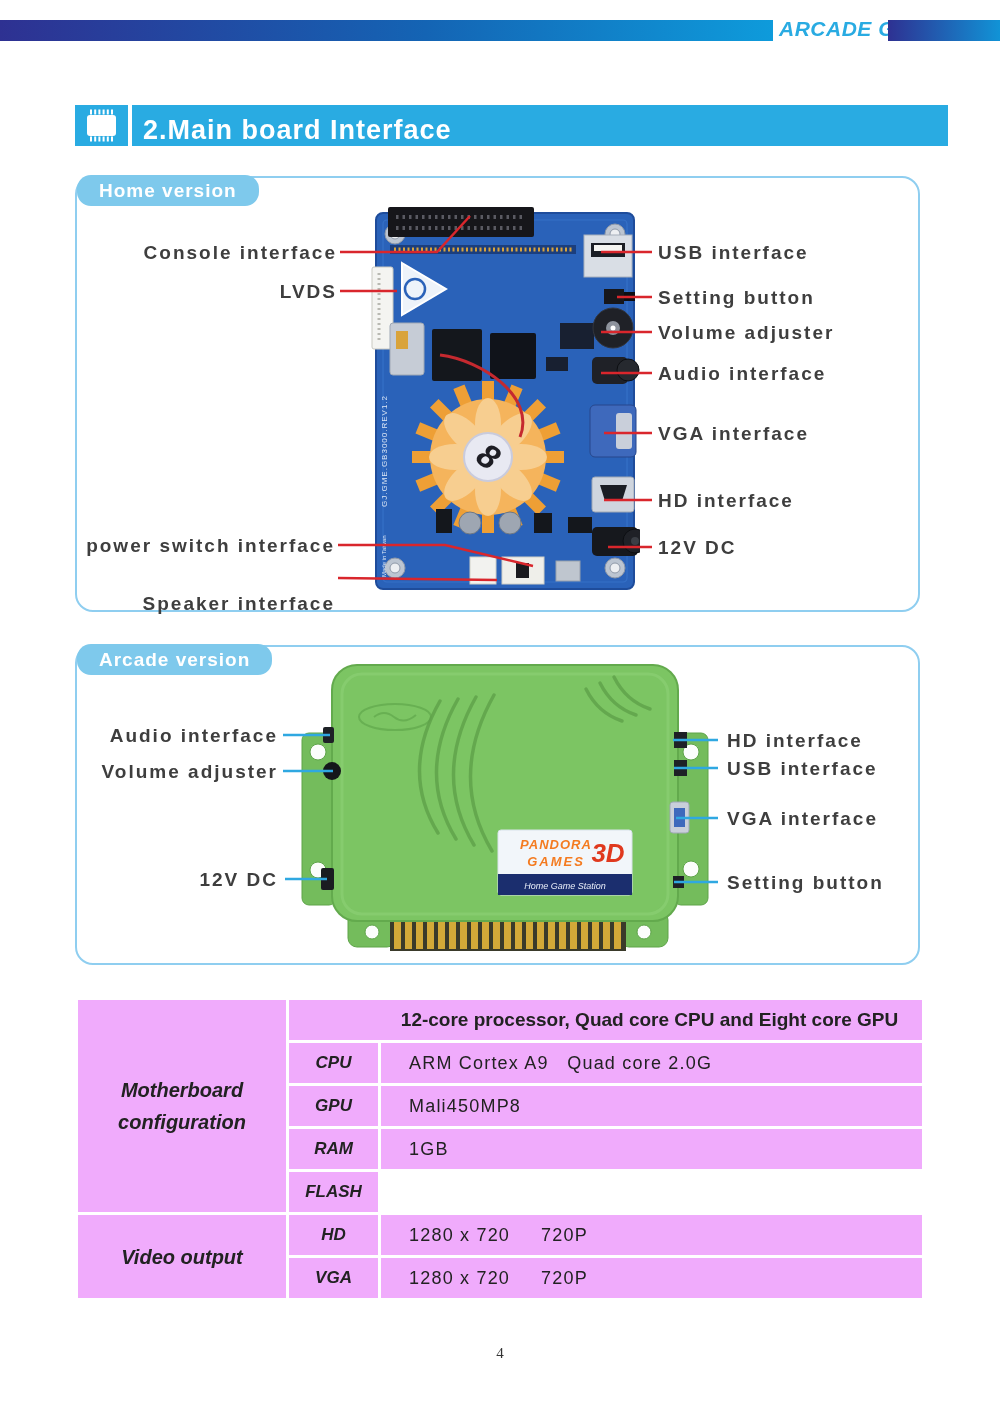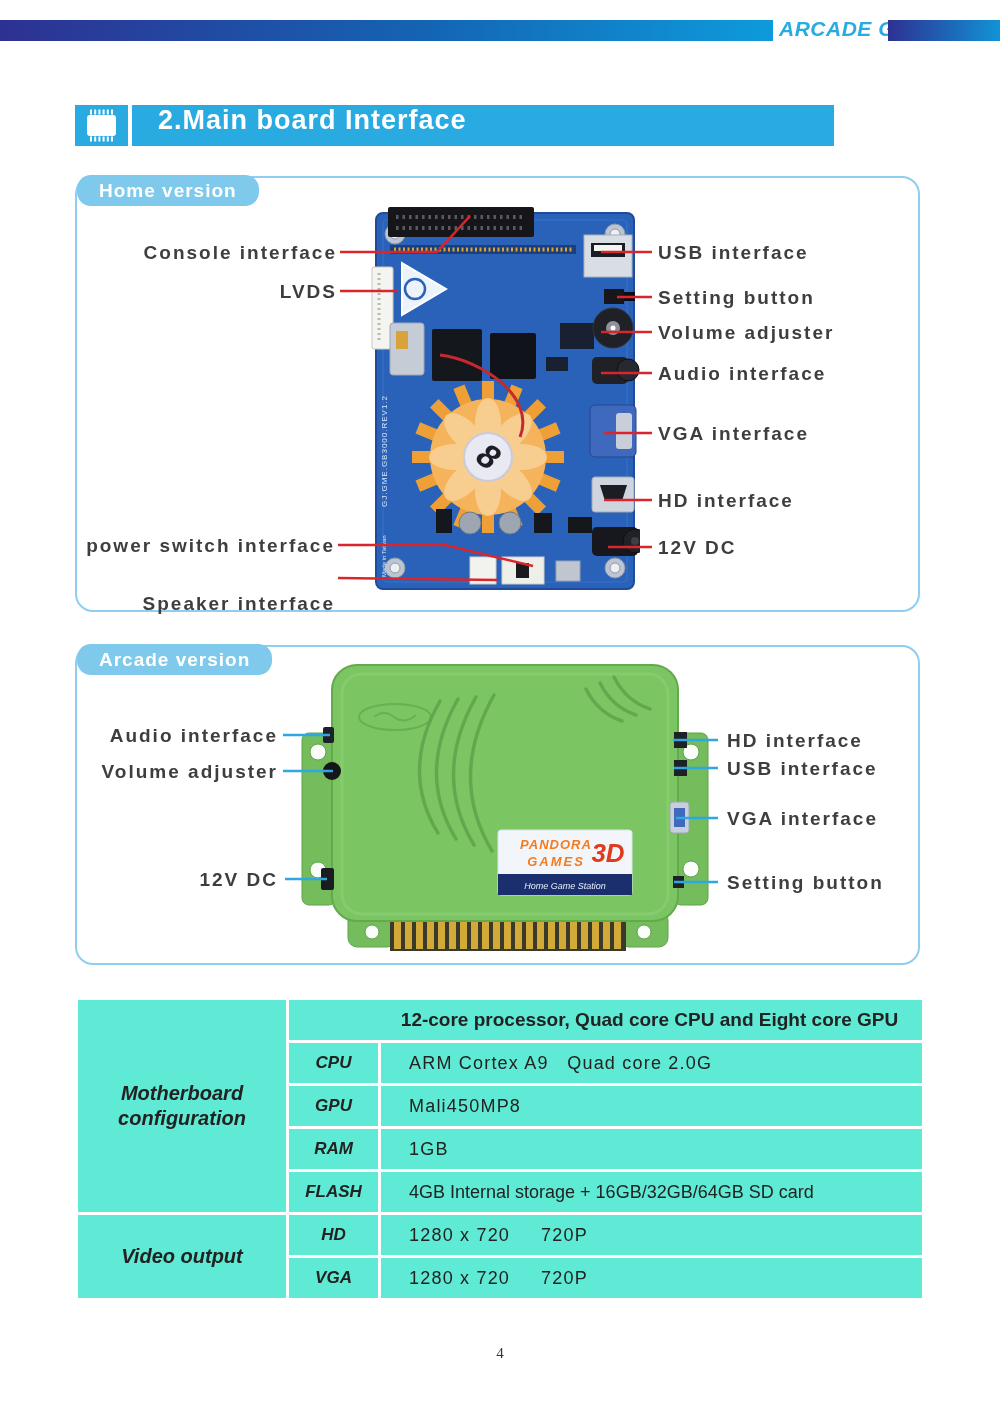--- a/index.html
+++ b/index.html
@@ -11,22 +11,22 @@
   .bar-seg{position:absolute;height:21px;top:20px;}
   .bar-seg.left{left:0;width:773px;background:linear-gradient(to right,#2E3192,#1464B4 55%,#0E9BDB);}
   .bar-seg.right{left:888px;width:112px;background:linear-gradient(to right,#2E3192,#1193D6);}
   .brand{
     position:absolute;left:779px;top:17px;font-size:21px;font-weight:bold;font-style:italic;
     color:#29ABE2;letter-spacing:.5px;white-space:nowrap;
   }
   
   .chip-box{position:absolute;left:75px;top:105px;width:53px;height:41px;}
   .title-bar{
-    position:absolute;left:132px;top:105px;width:702px;height:41px;background:#29ABE2;
-    display:flex;align-items:flex-start;padding-left:26px;box-sizing:border-box;
+    position:absolute;left:132px;top:105px;width:816px;height:41px;background:#29ABE2;
+    display:flex;align-items:flex-end;padding-left:11px;box-sizing:border-box;
   }
   .title-bar .t{font-size:27px;font-weight:bold;color:#ffffff;letter-spacing:1px;}
   
   .panel{position:absolute;left:75px;width:845px;border:2px solid #8FCEF0;border-radius:18px;box-sizing:border-box;background:#ffffff;}
   .panel.home{top:176px;height:436px;}
   .panel.arcade{top:645px;height:320px;}
   .tab{
     position:absolute;height:31px;background:#7EC9EC;border-radius:14px;
     display:flex;align-items:center;padding:0 22px;color:#ffffff;font-weight:bold;font-size:19px;
     letter-spacing:1px;white-space:nowrap;
@@ -39,23 +39,23 @@
     white-space:nowrap;line-height:23px;
   }
   
   #lines{position:absolute;left:0;top:0;pointer-events:none;}
   
   .spec{
     position:absolute;left:78px;top:1000px;width:844px;
     display:grid;grid-template-columns:208px 89px auto;grid-template-rows:repeat(7,40px);
     gap:3px;
   }
-  .spec .cell{background:#5eead4;display:flex;align-items:center;}
+  .spec .cell{background:#f0abfc;display:flex;align-items:center;}
   .cell.group{grid-column:1;justify-content:center;text-align:center;
-    font-size:20px;font-weight:bold;font-style:italic;color:#222;line-height:25px;padding:0 14px;}
+    font-size:20px;font-weight:bold;font-style:italic;color:#222;line-height:32px;padding:0 14px;}
   .cell.g1{grid-row:1/6;}
   .cell.g2{grid-row:6/8;}
   .cell.summary{grid-column:2/4;grid-row:1;justify-content:center;padding-left:88px;
     font-size:19px;font-weight:bold;color:#222;letter-spacing:0;}
   .cell.key{grid-column:2;justify-content:center;font-size:17px;font-weight:bold;font-style:italic;color:#222;}
   .cell.val{grid-column:3;padding-left:28px;font-size:18px;color:#222;letter-spacing:1.2px;white-space:pre;}
   .cell.val.tight{letter-spacing:0;}
   
   .pageno{position:absolute;left:0;top:1345px;width:100%;text-align:center;font-size:15px;color:#333;
     font-family:"Liberation Serif","DejaVu Serif",serif;}
@@ -301,21 +301,20 @@
     <div class="cell group g1">Motherboard configuration</div>
     <div class="cell group g2">Video output</div>
     <div class="cell summary" style="grid-row:1;">12-core processor, Quad core CPU and Eight core GPU</div>
     <div class="cell key" style="grid-row:2;">CPU</div>
     <div class="cell val" style="grid-row:2;">ARM Cortex A9   Quad core 2.0G</div>
     <div class="cell key" style="grid-row:3;">GPU</div>
     <div class="cell val" style="grid-row:3;">Mali450MP8</div>
     <div class="cell key" style="grid-row:4;">RAM</div>
     <div class="cell val" style="grid-row:4;">1GB</div>
     <div class="cell key" style="grid-row:5;">FLASH</div>
-    <div class="cell val tight" style="grid-row:5;">4GB Internal storage + 16GB/32GB/64GB SD card</div>
     <div class="cell key" style="grid-row:6;">HD</div>
     <div class="cell val" style="grid-row:6;">1280 x 720     720P</div>
     <div class="cell key" style="grid-row:7;">VGA</div>
     <div class="cell val" style="grid-row:7;">1280 x 720     720P</div>
   </div>
 
   <div class="pageno">4</div>
 
 </div>
 

